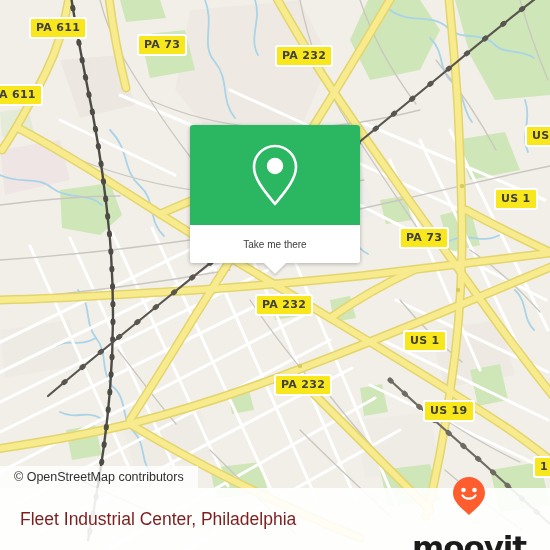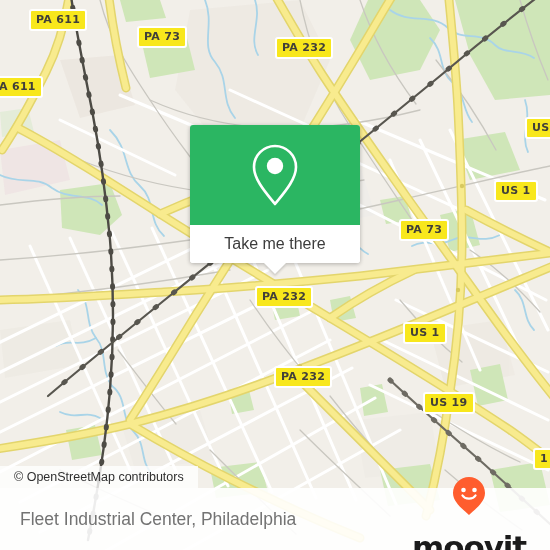--- a/index.html
+++ b/index.html
@@ -34,20 +34,21 @@
     color: #403f3a;
     font-family: "DejaVu Sans", sans-serif;
     font-size: 11px;
     font-weight: bold;
     letter-spacing: 0.3px;
     line-height: 1;
     padding: 3px 5px 4px 5px;
     white-space: nowrap;
     box-sizing: border-box;
     text-align: center;
+    margin-top: 8px;
   }
 
   
   #popup-card {
     position: absolute;
     left: 190px;
     top: 125px;
     width: 170px;
     border-radius: 3px;
     overflow: visible;
@@ -66,21 +67,21 @@
     height: 38px;
     background: #ffffff;
     border-radius: 0 0 3px 3px;
     display: flex;
     align-items: center;
     justify-content: center;
     position: relative;
   }
   #popup-foot-label {
     color: #3c3c3c;
-    font-size: 16px;
+    font-size: 10px;
     font-family: "Liberation Sans", sans-serif;
   }
   #popup-tail {
     position: absolute;
     left: 50%;
     bottom: -11px;
     margin-left: -11px;
     width: 0; height: 0;
     border-left: 11px solid transparent;
     border-right: 11px solid transparent;
@@ -112,21 +113,21 @@
     width: 550px;
     height: 62px;
     background: rgba(255,255,255,0.90);
     display: flex;
     align-items: center;
     justify-content: space-between;
     box-sizing: border-box;
     padding: 0 24px 0 20px;
   }
   #place-title {
-    color: #737373;
+    color: #7f1d1d;
     font-size: 17.5px;
     font-family: "Liberation Sans", sans-serif;
     white-space: nowrap;
   }
   #moovit-logo {
     display: flex;
     align-items: center;
     gap: 16px;
     flex-direction: column;
   }

